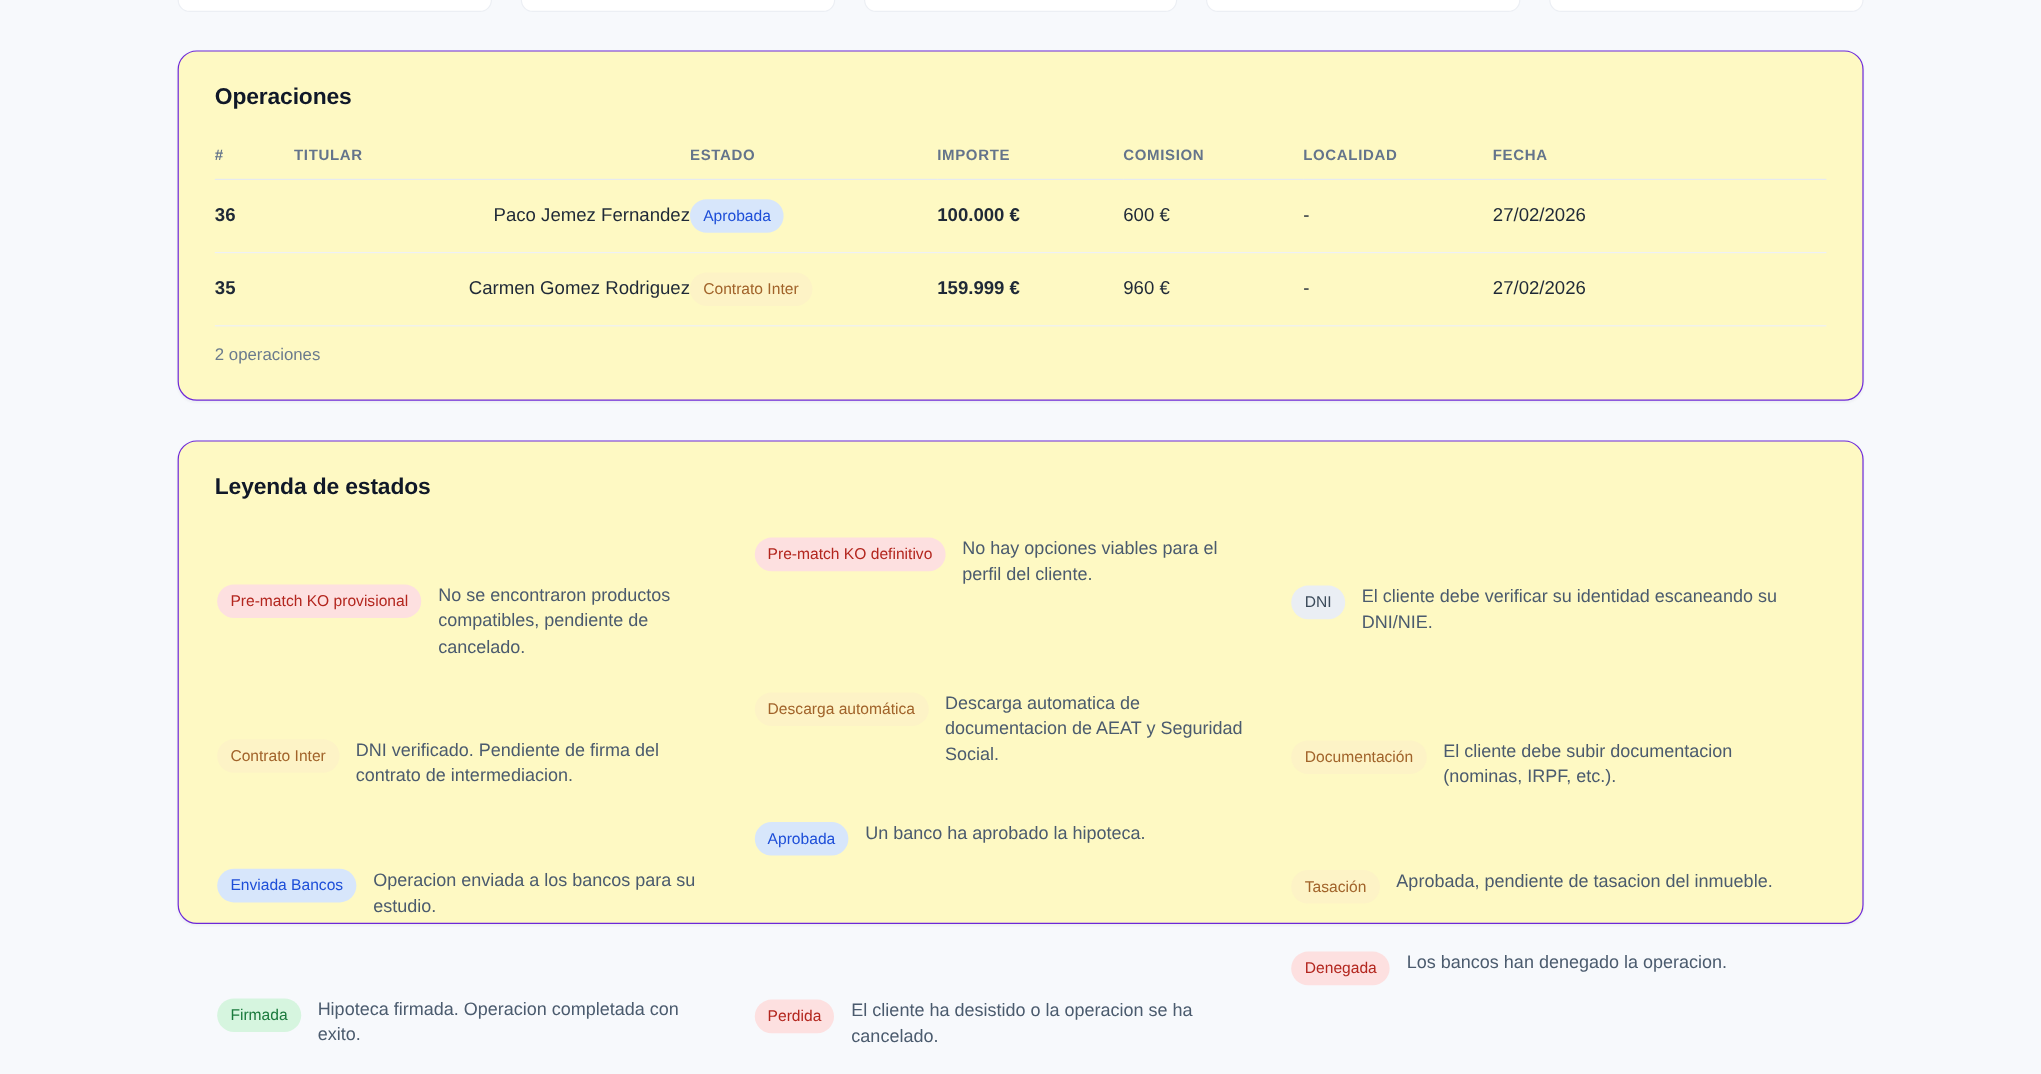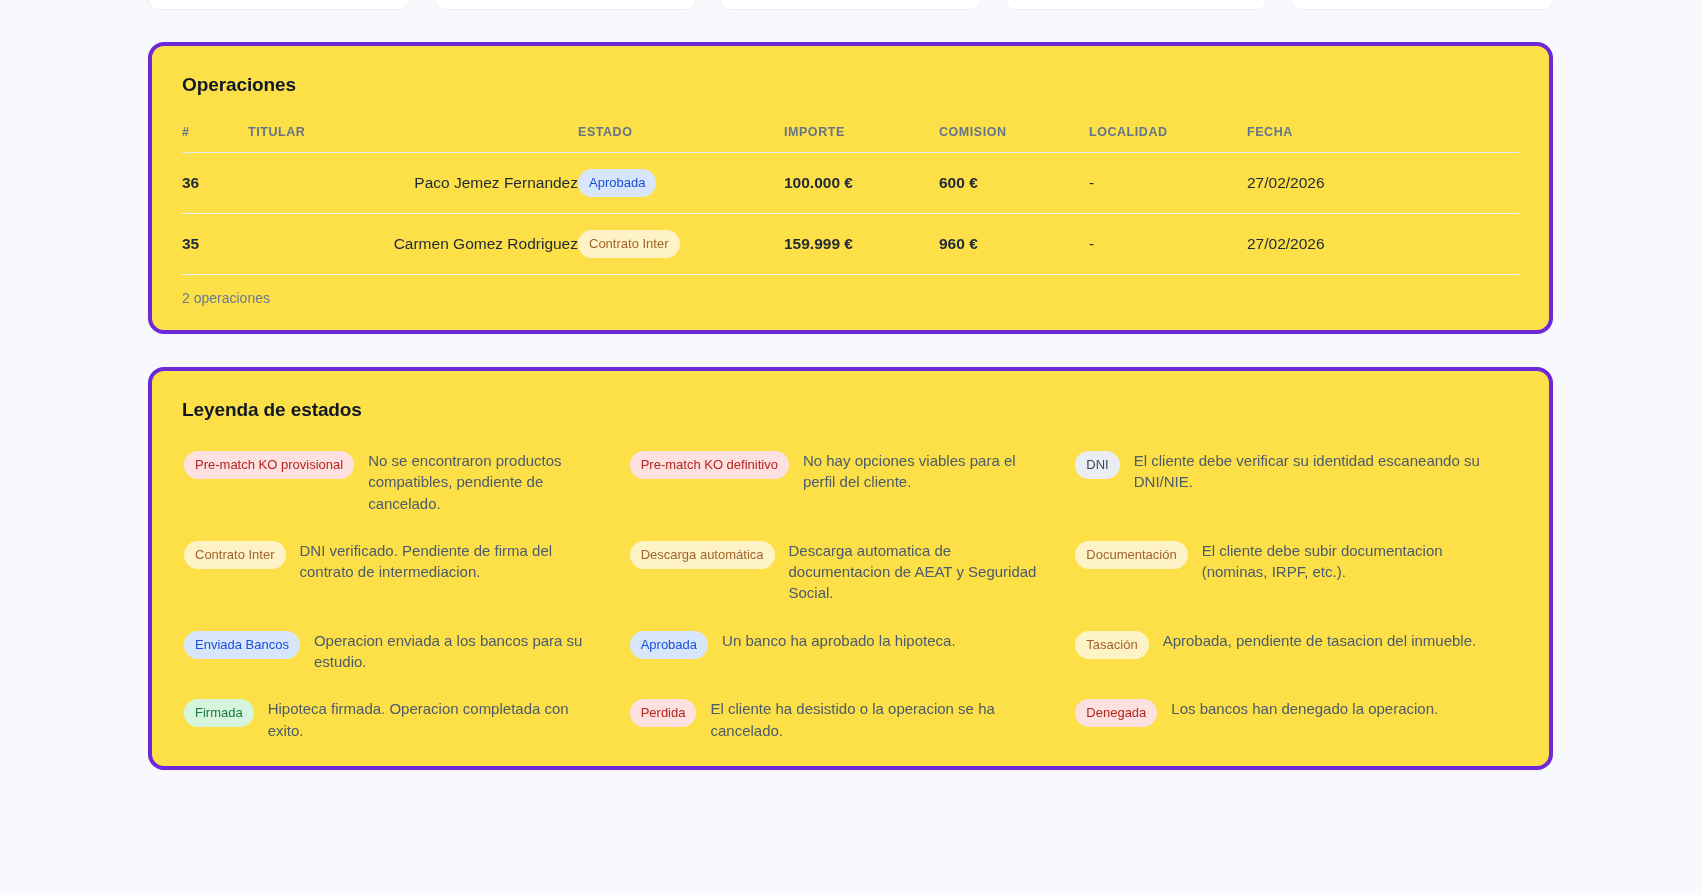--- a/index.html
+++ b/index.html
@@ -32,22 +32,22 @@
     flex: 1 1 0;
     height: 20px;
     background: #ffffff;
     border: 1px solid #eceff4;
     border-radius: 14px;
   }
 
   
   .card {
     position: absolute;
-    background: #fde047;
-    border: 4px solid #6d28d9;
+    background: #fef9c3;
+    border: 1px solid #6d28d9;
     border-radius: 16px;
     box-shadow: 0 1px 2px rgba(16,24,40,0.04);
   }
 
   #operations-card {
     left: 148px;
     top: 42px;
     width: 1405px;
     height: 292px;
     padding: 28px 30px 0 30px;
@@ -98,21 +98,21 @@
   .col-titular { width: 330px; }
   .col-estado  { width: 206px; }
   .col-importe { width: 155px; }
   .col-comision{ width: 150px; }
   .col-localidad{ width: 158px; }
   .col-fecha   { width: auto; }
 
   td.num      { font-weight: bold; color: #111827; font-size: 15.5px; }
   td.titular  { color: #374151; text-align: right; }
   td.importe  { font-weight: bold; color: #111827; }
-  td.comision { font-weight: bold; color: #12a150; }
+  td.comision { font-weight: normal; color: #12a150; }
   td.localidad{ color: #7b8794; }
   td.fecha    { color: #7b8fa4; }
 
   .table-footer {
     margin-top: 15px;
     font-size: 14px;
     color: #6b7b8d;
   }
 
   
@@ -145,23 +145,23 @@
     gap: 14px;
     padding: 0 34px 26px 0;
   }
   .legend-item .badge { flex: 0 0 auto; margin-top: 1px; }
   .legend-desc {
     font-size: 15px;
     line-height: 1.42;
     color: #4b5b6e;
   }
 
-  .legend-item.c1 { padding-left: 2px; }
+  .legend-item.c1 { padding-left: 2px; margin-top: 39px; }
   .legend-item.c2 { padding-left: 2px; }
-  .legend-item.c3 { padding-left: 2px; }
+  .legend-item.c3 { padding-left: 2px; margin-top: 40px; }
 </style>
 </head>
 <body>
 
 <div class="page">
 
   <div class="stat-strip">
     <div class="stat-card"></div>
     <div class="stat-card"></div>
     <div class="stat-card"></div>

